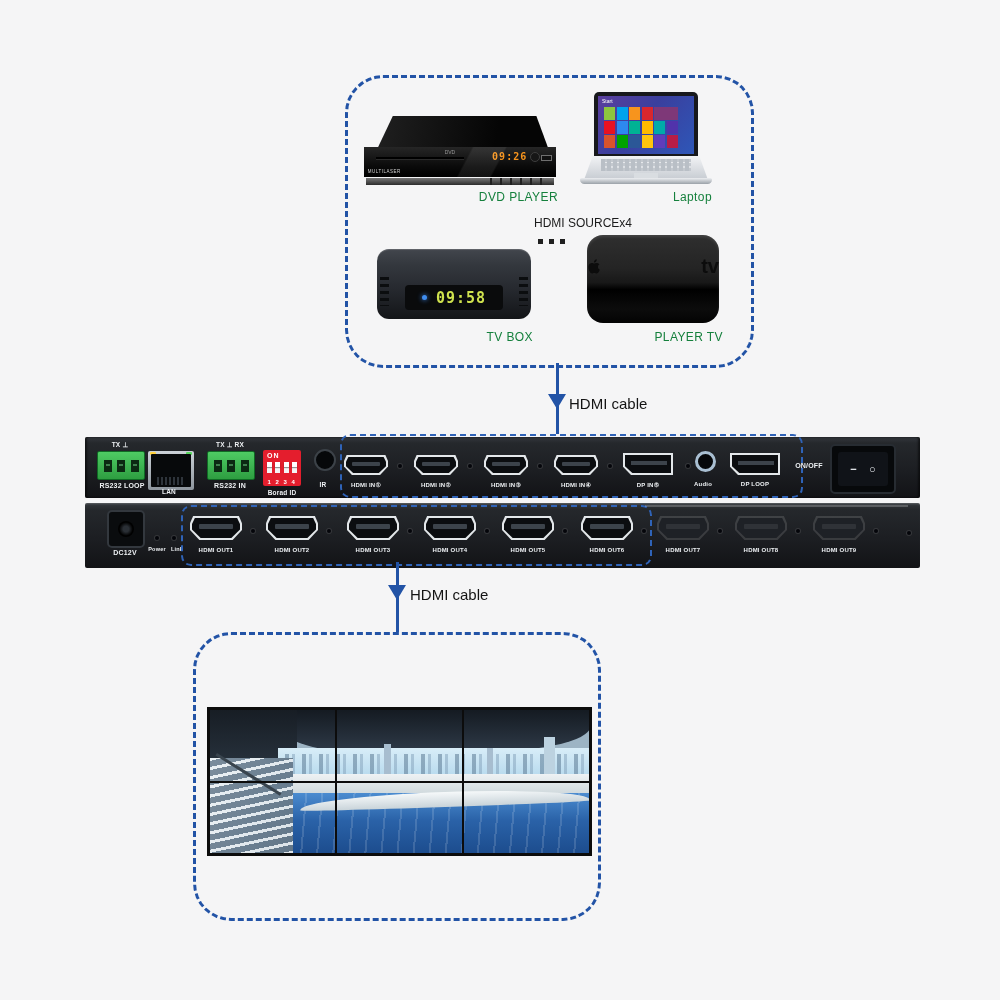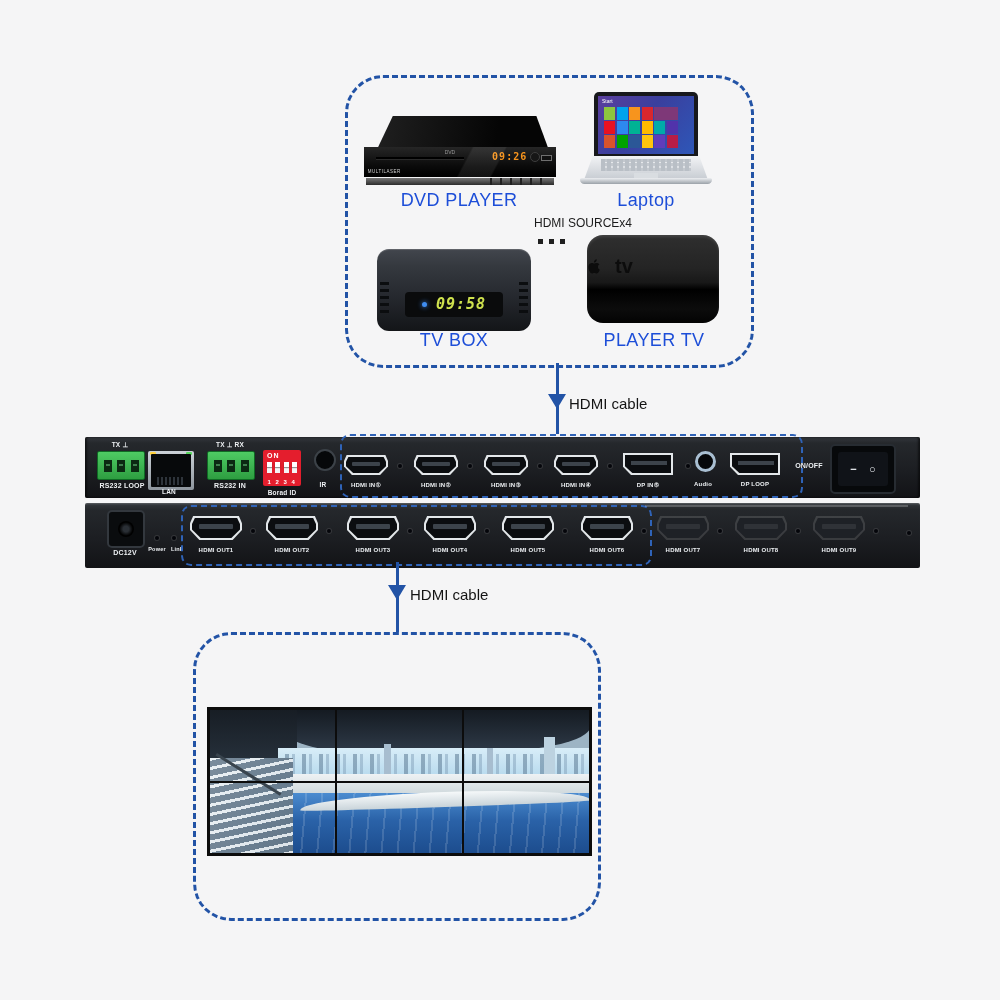--- a/index.html
+++ b/index.html
@@ -4,21 +4,21 @@
 <style>
   html,body{margin:0;padding:0;background:#e9eaec;}
   .canvas{position:relative;width:1000px;height:1000px;background:#f5f5f6;overflow:hidden;
           font-family:"Liberation Sans",sans-serif;}
   .abs{position:absolute;}
 
   
   .dash-box{position:absolute;border:3px dashed #2253a6;border-radius:38px;}
 
   
-  .dev-label{position:absolute;text-align:center;font-size:18px;color:#1d4ed8;letter-spacing:.4px;}
+  .dev-label{position:absolute;text-align:right;font-size:12px;color:#15803d;letter-spacing:.4px;}
 
   
   .src-caption{position:absolute;text-align:right;font-size:12px;color:#1b1b1b;}
   .src-dots{position:absolute;text-align:center;}
   .src-dots i{display:inline-block;width:5px;height:5px;background:#1f1f1f;margin:0 3px;}
 
   
   .dvd{position:absolute;left:364px;top:116px;width:192px;height:74px;}
   .dvd-top{position:absolute;left:7%;right:4%;top:0;height:44%;
            background:linear-gradient(100deg,#202020,#050505 70%);
@@ -64,36 +64,36 @@
            background:linear-gradient(#f2f3f5,#c6cbd1);
            clip-path:polygon(7% 0,93% 0,100% 100%,0 100%);}
   .lt-keys{position:absolute;left:14%;right:14%;top:3px;height:12px;
            background:repeating-linear-gradient(90deg,#b9bfc6 0 4px,transparent 4px 6px),
                       repeating-linear-gradient(180deg,#c3c8ce 0 3px,transparent 3px 4.5px);}
   .lt-pad{position:absolute;left:50%;transform:translateX(-50%);top:17px;width:24px;height:6px;background:#d9dde1;}
   .lt-lip{position:absolute;left:-4px;right:-4px;top:86px;height:6px;border-radius:3px 3px 8px 8px;
           background:linear-gradient(#eceef1,#9aa1a8);}
 
   
-  .tvbox{position:absolute;left:377px;top:249px;width:154px;height:82px;border-radius:12px;
+  .tvbox{position:absolute;left:377px;top:249px;width:154px;height:70px;border-radius:12px;
          background:linear-gradient(180deg,#42464d 0%,#34383e 22%,#272a30 55%,#131518 100%);
-         box-shadow:inset 0 1px 1px rgba(255,255,255,.18);font-style:italic;}
+         box-shadow:inset 0 1px 1px rgba(255,255,255,.18);}
   .tv-vents{position:absolute;top:40%;height:42%;width:9px;
             background:repeating-linear-gradient(180deg,#0b0d0f 0 3px,transparent 3px 7px);}
   .tv-vents.vl{left:3px;} .tv-vents.vr{right:3px;}
   .tv-display{position:absolute;left:50%;transform:translateX(-50%);top:52%;width:98px;height:25px;
               background:#0a0b0c;border-radius:4px;display:flex;align-items:center;justify-content:center;gap:9px;}
   .tv-led{width:5px;height:5px;border-radius:50%;background:#3f8df0;box-shadow:0 0 5px #3f8df0;}
   .tv-time{font-family:"DejaVu Sans Mono",monospace;font-weight:bold;font-size:15px;color:#cfe24e;letter-spacing:1px;}
 
   
   .appletv{position:absolute;left:587px;top:235px;width:132px;height:88px;border-radius:16px;
            background:linear-gradient(180deg,#2f2f2f 0%,#242424 38%,#181818 54%,#000 62%,#0c0c0c 84%,#030303 100%);
            box-shadow:inset 0 2px 3px rgba(255,255,255,.10);}
-  .atv-logo{position:absolute;left:0;right:0;top:20px;display:flex;justify-content:flex-start;align-items:center;gap:14px;}
+  .atv-logo{position:absolute;left:0;right:0;top:20px;display:flex;justify-content:space-between;align-items:center;gap:3px;}
   .atv-logo svg{display:block;fill:#0c0c0c;}
   .atv-tv{font-weight:bold;font-size:20px;color:#0c0c0c;letter-spacing:0;}
 
   
   .cable-line{position:absolute;width:3px;background:#2253a6;}
   .cable-head{position:absolute;width:0;height:0;border-left:9px solid transparent;
               border-right:9px solid transparent;border-top:15px solid #2253a6;}
   .cable-label{position:absolute;font-size:15px;color:#141414;}
 
   

